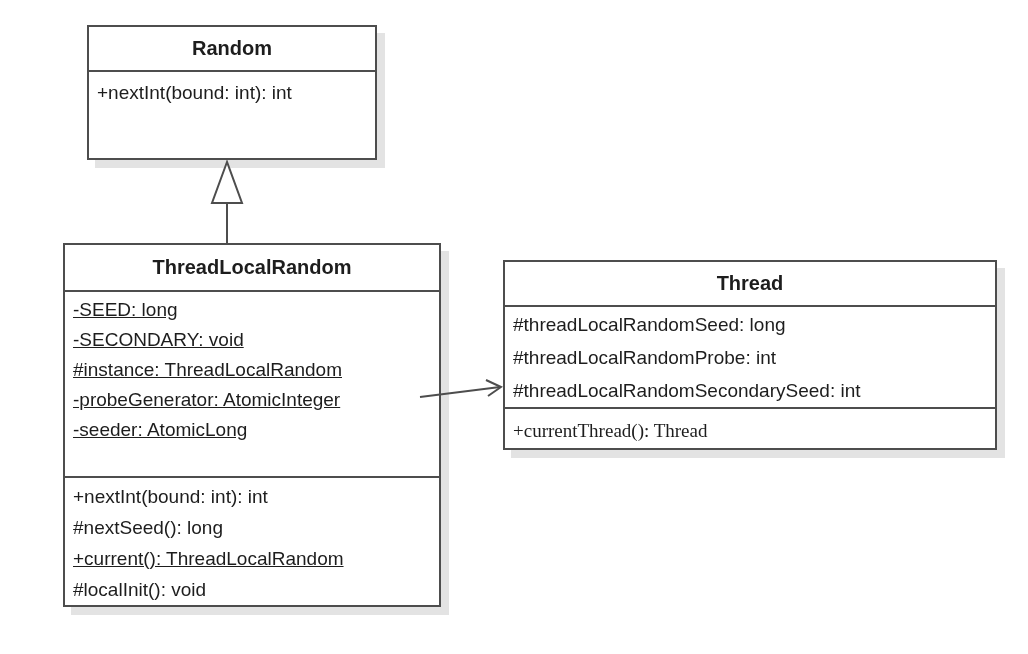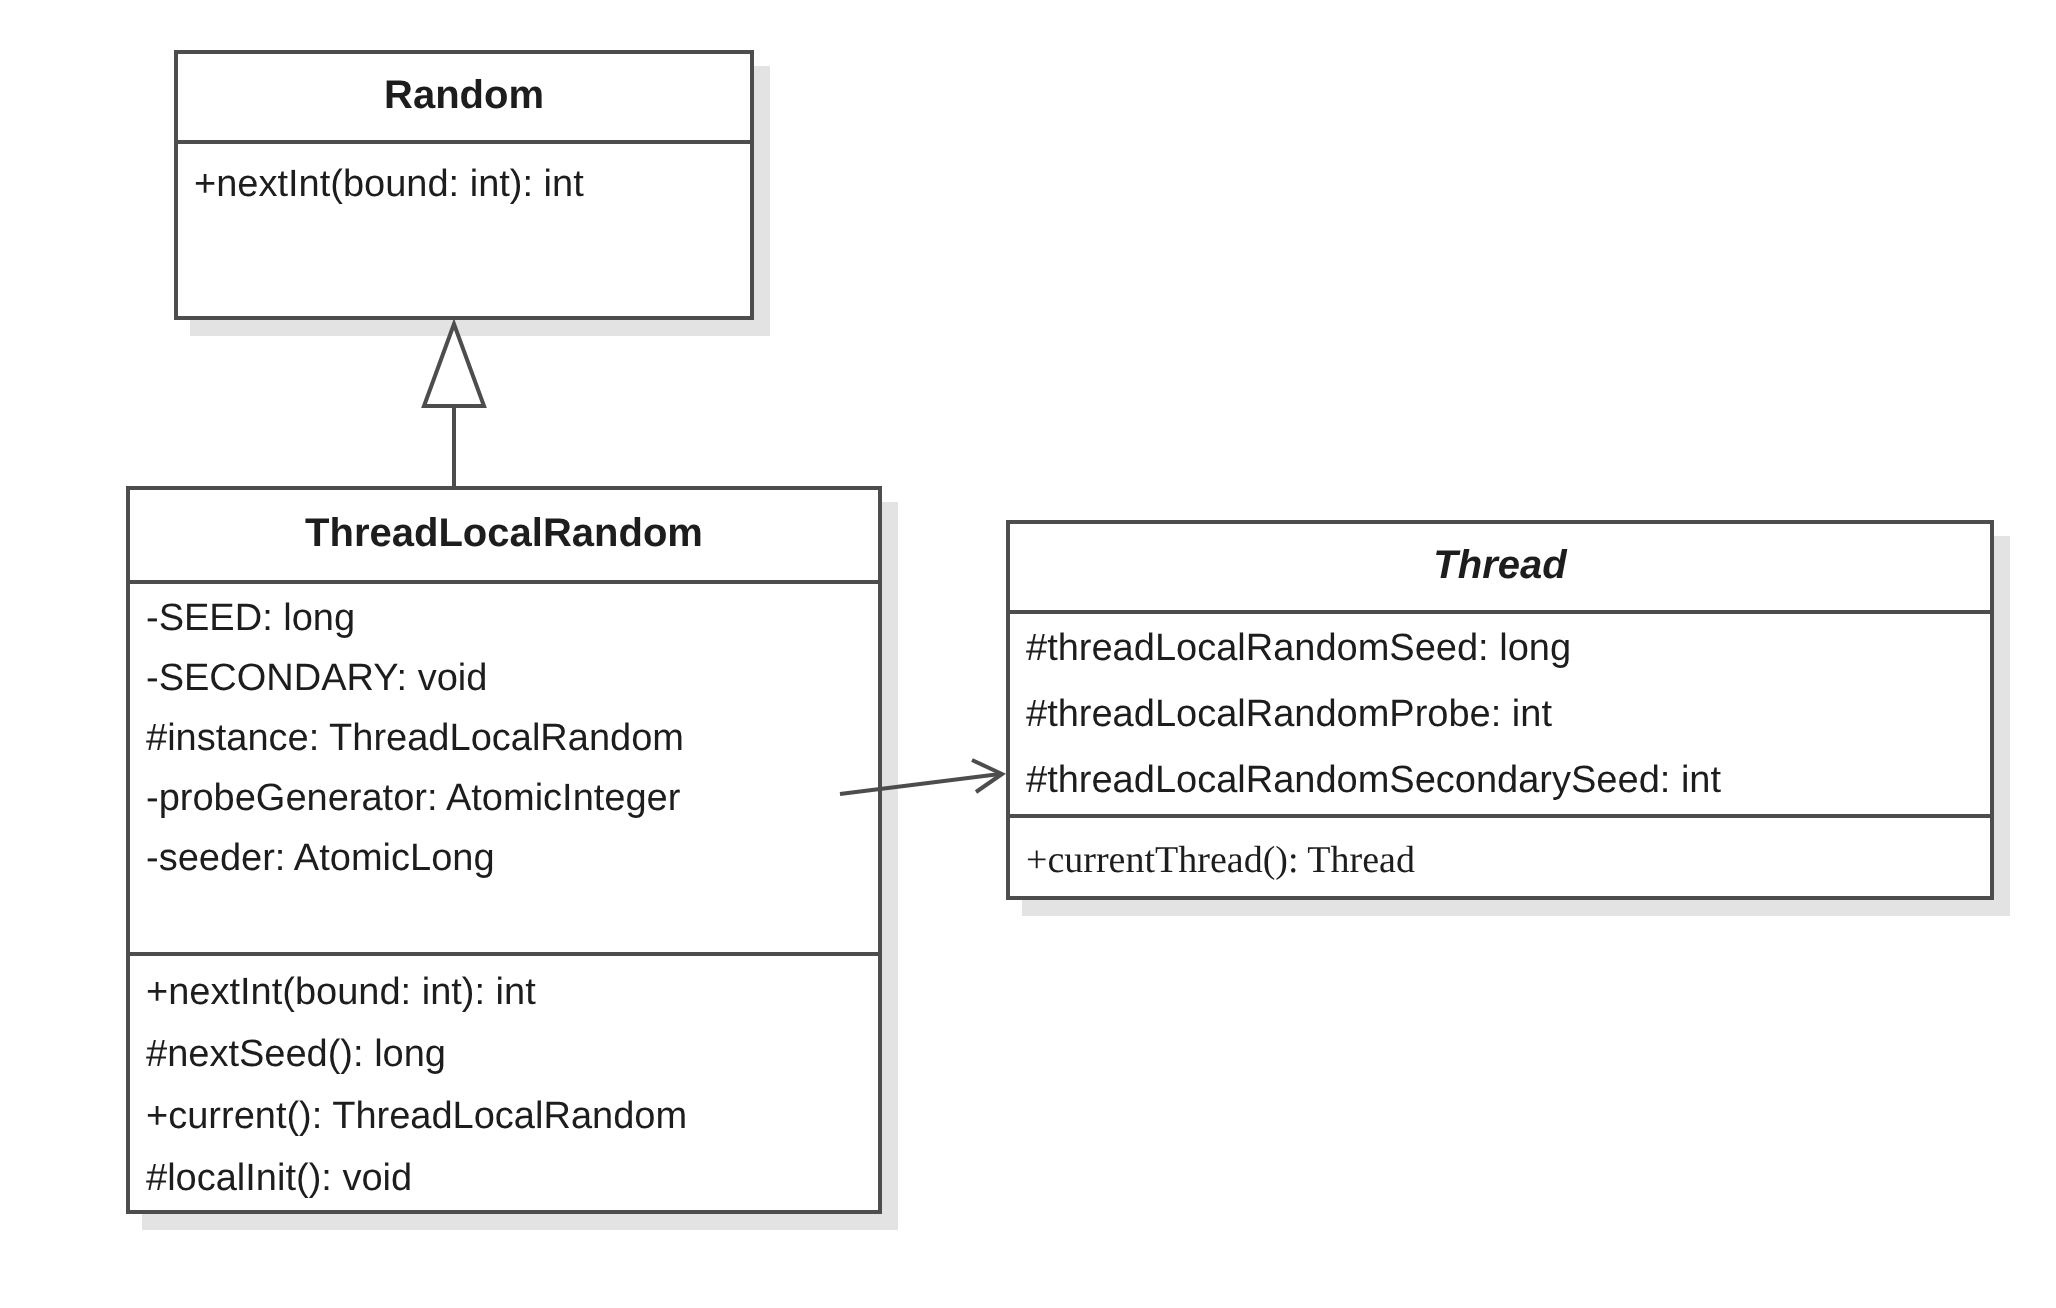--- a/index.html
+++ b/index.html
@@ -37,38 +37,39 @@
     box-sizing: border-box;
     border-top: 2px solid #4d4d4d;
     padding: 3px 8px 0 8px;
     overflow: hidden;
   }
   .member {
     font-size: 19px;
     white-space: pre;
   }
   .member.static {
+    text-decoration: underline;
   }
   
   #box-random            { left: 87px;  top: 25px;  width: 290px; height: 135px; }
   #box-random .class-title          { height: 43px; }
   #box-random .attributes           { height: 46px; padding-top: 8px; }
   #box-random .attributes .member,
   #box-random .methods .member      { line-height: 27px; }
   #box-random .methods              { flex: 1 1 auto; padding-top: 7px; }
   
   #box-tlr               { left: 42px;  top: 243px; width: 378px; height: 364px; margin-left: 21px; }
   #box-tlr .class-title             { height: 45px; }
   #box-tlr .attributes              { height: 187px; padding-top: 3px; }
   #box-tlr .attributes .member      { line-height: 30px; }
   #box-tlr .methods                 { flex: 1 1 auto; padding-top: 3px; }
   #box-tlr .methods .member         { line-height: 31px; }
   
   #box-thread            { left: 503px; top: 260px; width: 494px; height: 190px; }
-  #box-thread .class-title          { height: 43px; font-style: italic; }
+  #box-thread .class-title          { height: 43px; }
   #box-thread .attributes           { height: 102px; padding-top: 1px; }
   #box-thread .attributes .member   { line-height: 33px; }
   #box-thread .methods              { flex: 1 1 auto; padding-top: 6px; font-family: Liberation Serif, serif; }
   #box-thread .methods .member      { line-height: 31px; }
 
   #connector-layer {
     position: absolute;
     left: 0;
     top: 0;
     width: 1028px;

